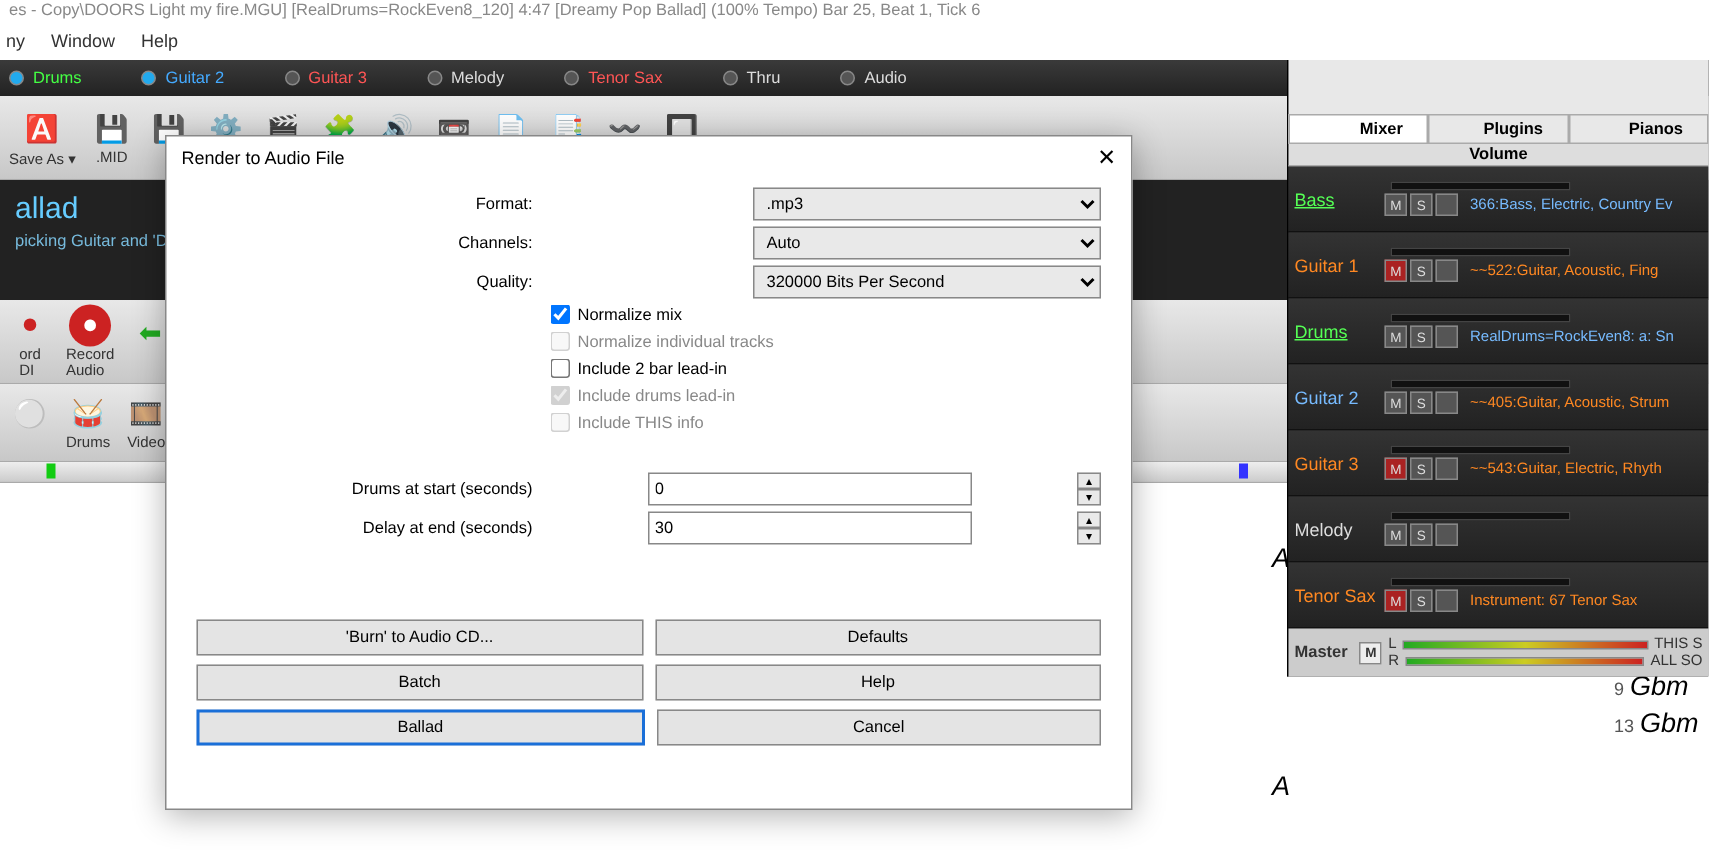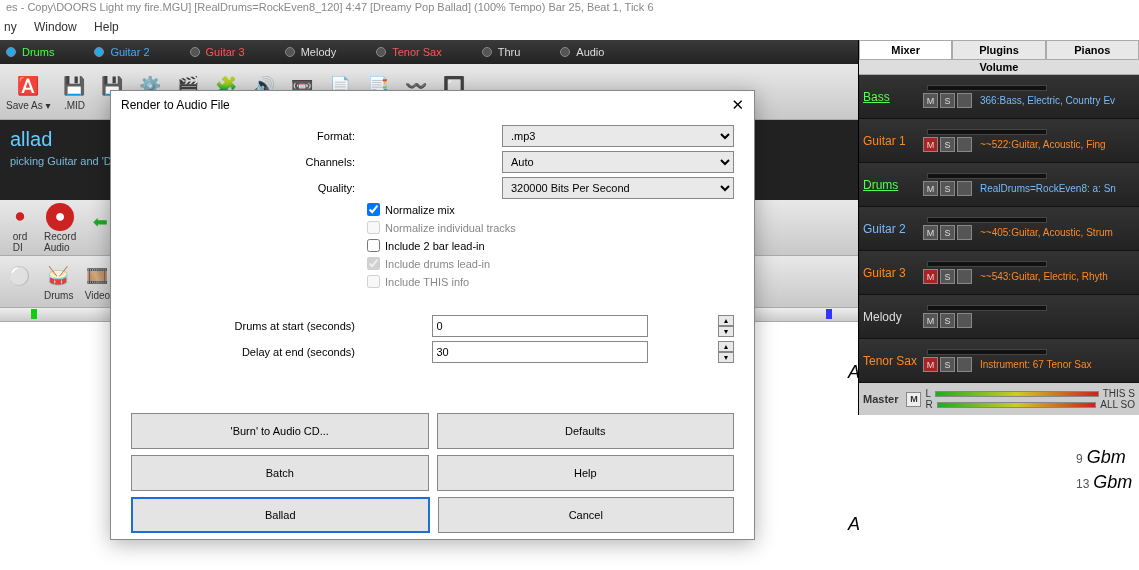--- a/index.html
+++ b/index.html
@@ -45,21 +45,21 @@
 .timeline .blue  { background:#33f; left:826px; }
 
 
 .sheet { position:relative; height: 340px; background:#fff; }
 .sheet .cell { position:absolute; font-family: "Comic Sans MS", cursive; font-size:18px; font-style:italic; }
 .sheet .num { font-size:12px; font-style:normal; color:#555; margin-right:4px; }
 
 
 .mixerpanel { position:absolute; top:40px; right:0; width:281px; background:#2b2b2b; border-left:1px solid #000; }
 .mixtabs { display:flex; background:#e8e8e8; }
-.mixtabs div { flex:1; text-align:center; font-size:11px; padding:3px 16px; border:1px solid #aaa; font-weight:bold; }
+.mixtabs div { flex:1; text-align:right; font-size:11px; padding:3px 16px; border:1px solid #aaa; font-weight:bold;margin-top:36px; }
 .mixtabs .active { background:#fff; }
 .volhdr { font-size:11px; text-align:center; background:#ddd; border-bottom:1px solid #aaa; padding:1px 0; font-weight:bold; }
 .track { height:44px; border-bottom:1px solid #111; display:flex; align-items:center; background:linear-gradient(#333,#222); }
 .track .name { width:64px; font-size:12px; padding-left:4px; }
 .track .nm-green{color:#5f5;text-decoration:underline;} .track .nm-orange{color:#f82;} .track .nm-blue{color:#7bf;} .track .nm-white{color:#ddd;}
 .track .btns { display:flex; gap:2px; margin-right:4px; }
 .track .sq { width:15px; height:15px; background:#555; border:1px solid #888; font-size:9px; color:#ddd; display:flex; align-items:center; justify-content:center; }
 .track .sq.red { background:#a22; }
 .track .desc { flex:1; font-size:10px; color:#f82; overflow:hidden; white-space:nowrap; padding-left:4px; }
 .track .desc.blue { color:#7bf; }
@@ -79,21 +79,21 @@
 .frow { display:flex; align-items:center; margin-bottom:4px;justify-content:space-between; }
 .frow .flab { width: 230px; text-align:right; font-size:11px; padding-right:6px; }
 .frow select, .frow input[type=text] { width:232px; height:22px; font-size:11px; border:1px solid #888; background:#e9e9e9; padding:0 4px; }
 .frow input[type=text] { background:#fff; width:216px; }
 .chk { display:flex; align-items:center; margin-left:236px; margin-bottom:5px; font-size:11px; }
 .chk input { margin-right:5px; }
 .chk.disabled { color:#888; }
 .spin { width:16px; display:flex; flex-direction:column; }
 .spin button { height:11px; font-size:8px; line-height:0; border:1px solid #888; background:#e9e9e9; }
 .btnrow { display:flex; gap:8px; margin-top:6px; }
-.btnrow button { flex:1; height:36px; font-size:11px; border:1px solid #888; background:#e4e4e4; }
+.btnrow button { flex:1; height:24px; font-size:11px; border:1px solid #888; background:#e4e4e4; }
 .btnrow button.primary { border:2px solid #1a6fd8; }
 
 </style>
 </head>
 <body>
 
 <div class="titlebar">es - Copy\DOORS Light my fire.MGU]  [RealDrums=RockEven8_120]   4:47   [Dreamy Pop Ballad]  (100% Tempo)   Bar 25, Beat 1, Tick 6</div>
 
 <div class="menubar">
   <span>ny</span>

